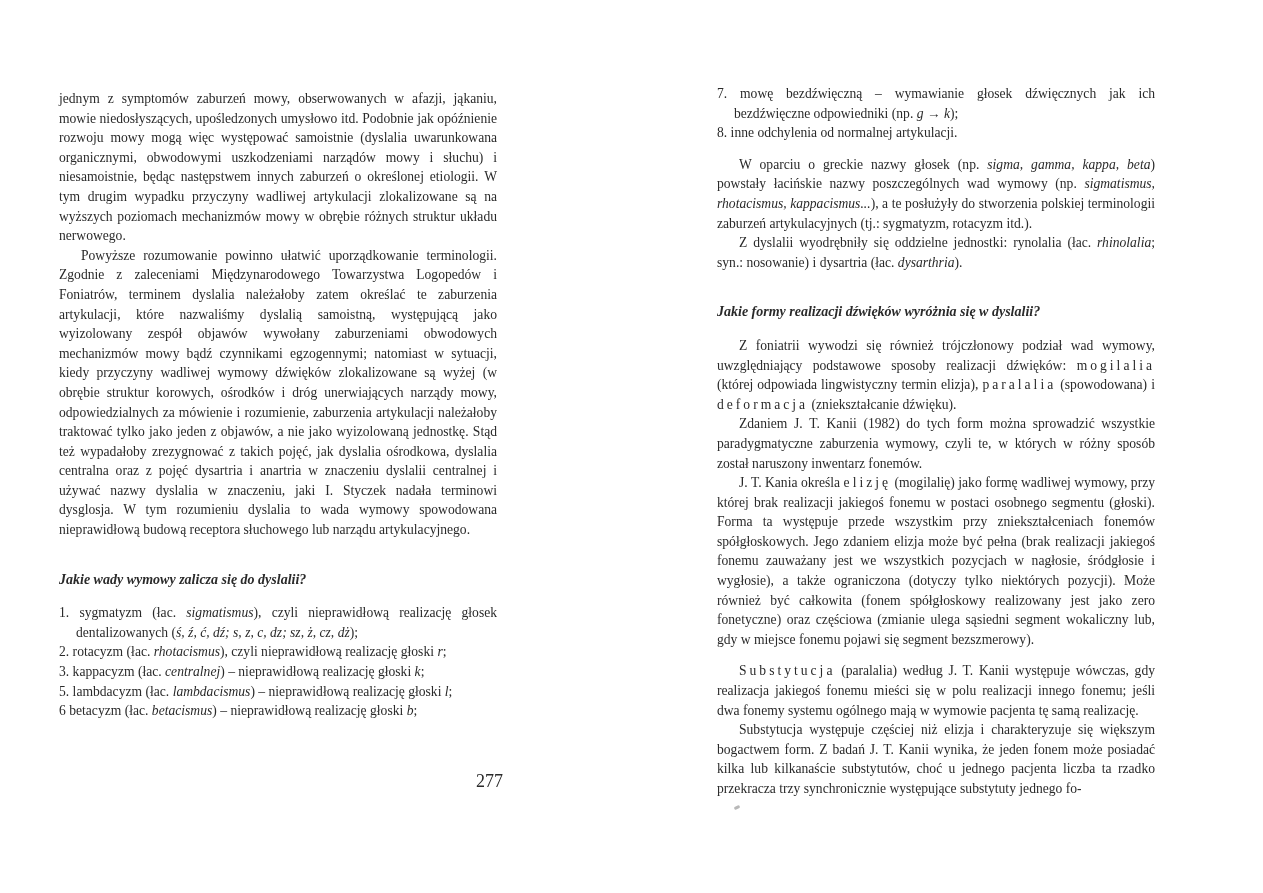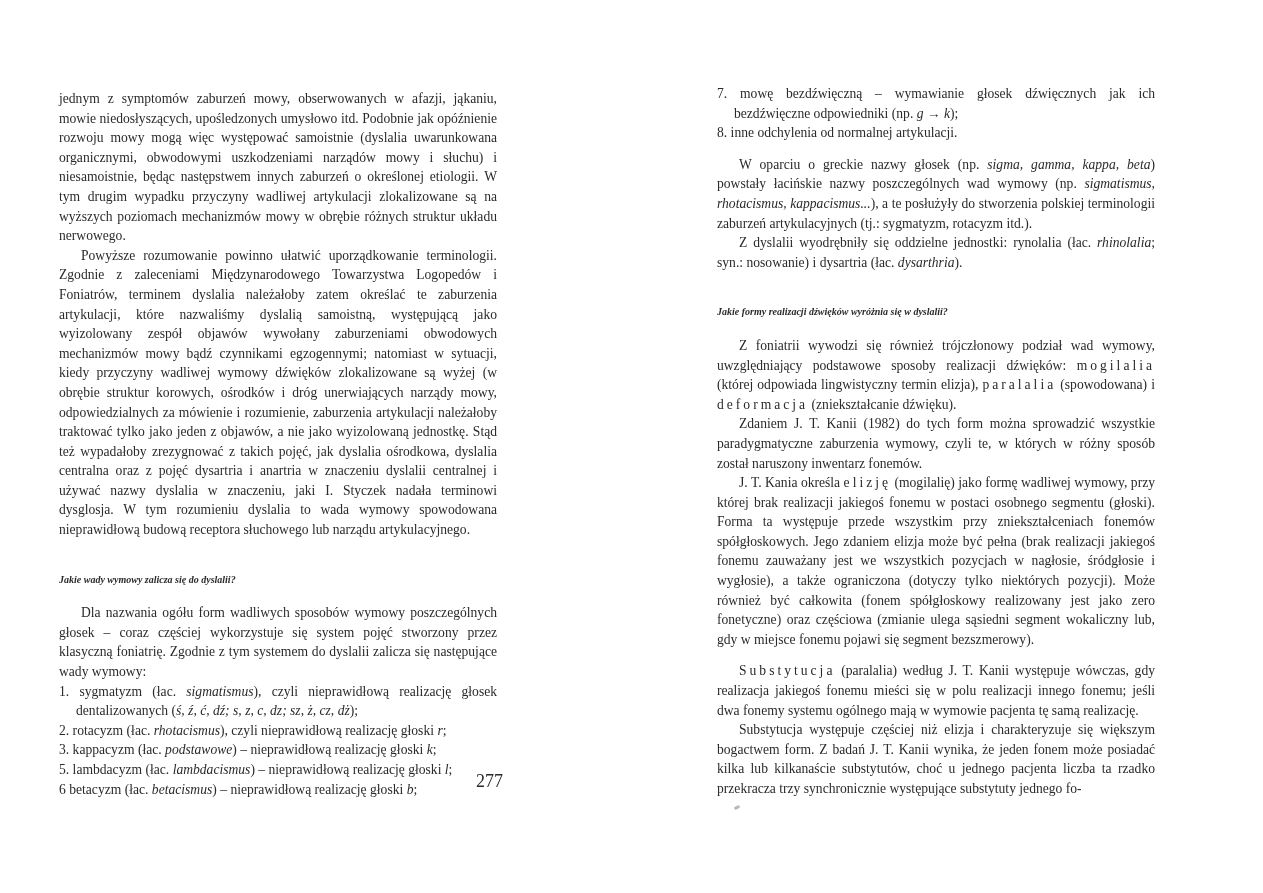--- a/index.html
+++ b/index.html
@@ -7,42 +7,41 @@
          font-family: "Liberation Serif", "DejaVu Serif", serif; color: #2a2a2a; }
   .page { position: absolute; top: 0; height: 719px; }
   .page-left { left: 0; width: 631px; }
   .page-right { left: 631px; width: 632px; }
   .col { position: absolute; width: 438px; font-size: 13.6px; line-height: 19.6px; text-align: justify; }
   .page-left .col { left: 59px; top: 89px; }
   .page-right .col { left: 86px; top: 84px; }
   p { margin: 0; }
   .ind { text-indent: 22px; }
   .gap { margin-top: 12px; }
-  .heading { font-weight: bold; font-style: italic; font-size: 10px; margin: 30px 0 14px 0; text-align: left; }
+  .heading { font-weight: bold; font-style: italic; font-size: 14px; margin: 30px 0 14px 0; text-align: left; }
   .page-right .heading { margin: 30px 0 14px 0; }
   .item { padding-left: 17px; text-indent: -17px; }
   .sp { letter-spacing: 3px; }
   i { font-style: italic; }
   .pnum { position: absolute; font-size: 18px; }
   .page-left .pnum { left: 476px; top: 771px; }
   .smudge { position: absolute; left: 734px; top: 806px; width: 6px; height: 3px; background: #888; border-radius: 2px; transform: rotate(-25deg); opacity: .6; }
 </style>
 </head>
 <body>
 
 <div class="page page-left">
   <div class="col">
     <p>jednym z symptomów zaburzeń mowy, obserwowanych w afazji, jąkaniu, mowie niedosłyszących, upośledzonych umysłowo itd. Podobnie jak opóźnienie rozwoju mowy mogą więc występować samoistnie (dyslalia uwarunkowana organicznymi, obwodowymi uszkodzeniami narządów mowy i słuchu) i niesamoistnie, będąc następstwem innych zaburzeń o określonej etiologii. W tym drugim wypadku przyczyny wadliwej artykulacji zlokalizowane są na wyższych poziomach mechanizmów mowy w obrębie różnych struktur układu nerwowego.</p>
     <p class="ind">Powyższe rozumowanie powinno ułatwić uporządkowanie terminologii. Zgodnie z zaleceniami Międzynarodowego Towarzystwa Logopedów i Foniatrów, terminem dyslalia należałoby zatem określać te zaburzenia artykulacji, które nazwaliśmy dyslalią samoistną, występującą jako wyizolowany zespół objawów wywołany zaburzeniami obwodowych mechanizmów mowy bądź czynnikami egzogennymi; natomiast w sytuacji, kiedy przyczyny wadliwej wymowy dźwięków zlokalizowane są wyżej (w obrębie struktur korowych, ośrodków i dróg unerwiających narządy mowy, odpowiedzialnych za mówienie i rozumienie, zaburzenia artykulacji należałoby traktować tylko jako jeden z objawów, a nie jako wyizolowaną jednostkę. Stąd też wypadałoby zrezygnować z takich pojęć, jak dyslalia ośrodkowa, dyslalia centralna oraz z pojęć dysartria i anartria w znaczeniu dyslalii centralnej i używać nazwy dyslalia w znaczeniu, jaki I. Styczek nadała terminowi dysglosja. W tym rozumieniu dyslalia to wada wymowy spowodowana nieprawidłową budową receptora słuchowego lub narządu artykulacyjnego.</p>
     <p class="heading">Jakie wady wymowy zalicza się do dyslalii?</p>
-    <p class="ind">Dla nazwania ogółu form wadliwych sposobów wymowy poszczególnych głosek – coraz częściej wykorzystuje się system pojęć stworzony przez klasyczną foniatrię. Zgodnie z tym systemem do dyslalii zalicza się następujące wady wymowy:</p>
 
     <p class="item"><span>1.</span> <span>sygmatyzm (łac. </span><i>sigmatismus</i><span>), czyli nieprawidłową realizację głosek dentalizowanych (</span><i>ś, ź, ć, dź; s, z, c, dz; sz, ż, cz, dż</i><span>);</span></p>
     <p class="item"><span>2.</span> <span>rotacyzm (łac. </span><i>rhotacismus</i><span>), czyli nieprawidłową realizację głoski </span><i>r</i><span>;</span></p>
-    <p class="item"><span>3.</span> <span>kappacyzm (łac. </span><i>podstawowe</i><span>) – nieprawidłową realizację głoski </span><i>k</i><span>;</span></p>
+    <p class="item"><span>3.</span> <span>kappacyzm (łac. </span><i>centralnej</i><span>) – nieprawidłową realizację głoski </span><i>k</i><span>;</span></p>
     <p class="item"><span>5.</span> <span>lambdacyzm (łac. </span><i>lambdacismus</i><span>) – nieprawidłową realizację głoski </span><i>l</i><span>;</span></p>
     <p class="item"><span>6</span> <span>betacyzm (łac. </span><i>betacismus</i><span>) – nieprawidłową realizację głoski </span><i>b</i><span>;</span></p>
   </div>
   <div class="pnum">277</div>
 </div>
 
 <div class="page page-right">
   <div class="col">
     <p class="item"><span>7.</span> <span>mowę bezdźwięczną – wymawianie głosek dźwięcznych jak ich bezdźwięczne odpowiedniki (np. </span><i>g → k</i><span>);</span></p>
     <p class="item"><span>8.</span> <span>inne odchylenia od normalnej artykulacji.</span></p>

